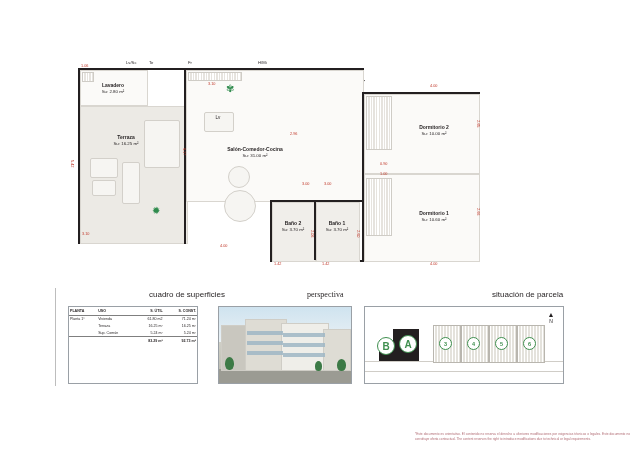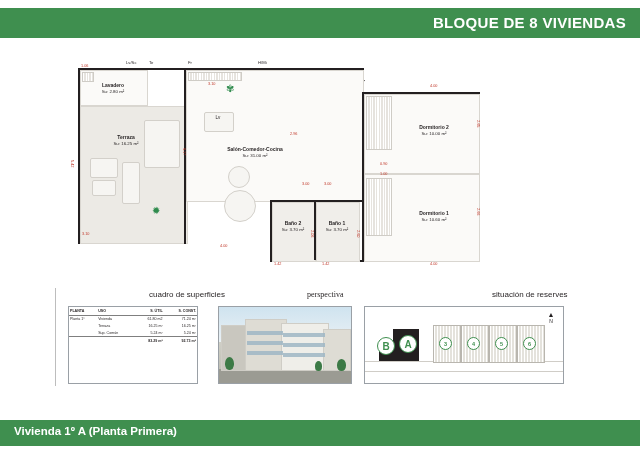--- a/index.html
+++ b/index.html
@@ -112,23 +112,20 @@
     position:absolute;font-size:5px;color:#231f20;text-align:center;
   }
   .north .arr{display:block;font-size:7px;line-height:7px;}
   .divider-v{position:absolute;width:1px;background:#bdbdbd;}
 </style>
 </head>
 <body>
 
 <div class="page">
 
-  <div class="header-bar">
-    <div class="title">BLOQUE DE 8 VIVIENDAS</div>
-  </div>
 
   <div class="plan">
 
     <div class="toptag" style="left:48px;top:-2px;">Lv/Sc</div>
     <div class="toptag" style="left:71px;top:-2px;">Te</div>
     <div class="toptag" style="left:110px;top:-2px;">Fr</div>
     <div class="toptag" style="left:180px;top:-2px;">H/Mi</div>
 
     <div class="arrow-down" style="left:277px;top:18px;"></div>
 
@@ -217,21 +214,21 @@
     <div class="hatch" style="left:288px;top:116px;width:24px;height:56px;"></div>
     <div class="dim" style="left:352px;top:200px;">4.00</div>
     <div class="dim v" style="left:398px;top:146px;">2.66</div>
     <div class="dim" style="left:302px;top:100px;">0.90</div>
     <div class="dim" style="left:302px;top:110px;">1.00</div>
     <div class="dim" style="left:246px;top:120px;">3.00</div>
   </div>
 
   <div class="panel-caption" style="left:112px;top:290px;padding-left:37px;">cuadro de superficies</div>
   <div class="panel-caption" style="left:307px;top:290px;font-family:Liberation Serif, serif;">perspectiva</div>
-  <div class="panel-caption" style="left:492px;top:290px;">situación de reserves</div>
+  <div class="panel-caption" style="left:492px;top:290px;">situación de parcela</div>
   <div class="divider-v" style="left:55px;top:288px;height:98px;"></div>
 
   <div class="panel" style="left:68px;top:306px;width:128px;height:76px;">
     <div class="tbl">
       <table>
         <thead>
           <tr>
             <th>PLANTA</th>
             <th>USO</th>
             <th class="num">S. ÚTIL</th>
@@ -311,16 +308,13 @@
 
       <div class="north" style="right:6px;top:4px;width:12px;">
         <span class="arr">▲</span>
         <span>N</span>
       </div>
     </div>
   </div>
 
   <div class="footer-legal">*Este documento es orientativo. El contenido no reserva el derecho a ulteriores modificaciones por exigencias técnicas o legales. Este documento no constituye oferta contractual. The content reserves the right to introduce modifications due to technical or legal requirements.</div>
 
-  <div class="footer-bar">
-    <div class="ftitle">Vivienda 1º A (Planta Primera)</div>
-  </div>
 </div>
 
 </body></html>

